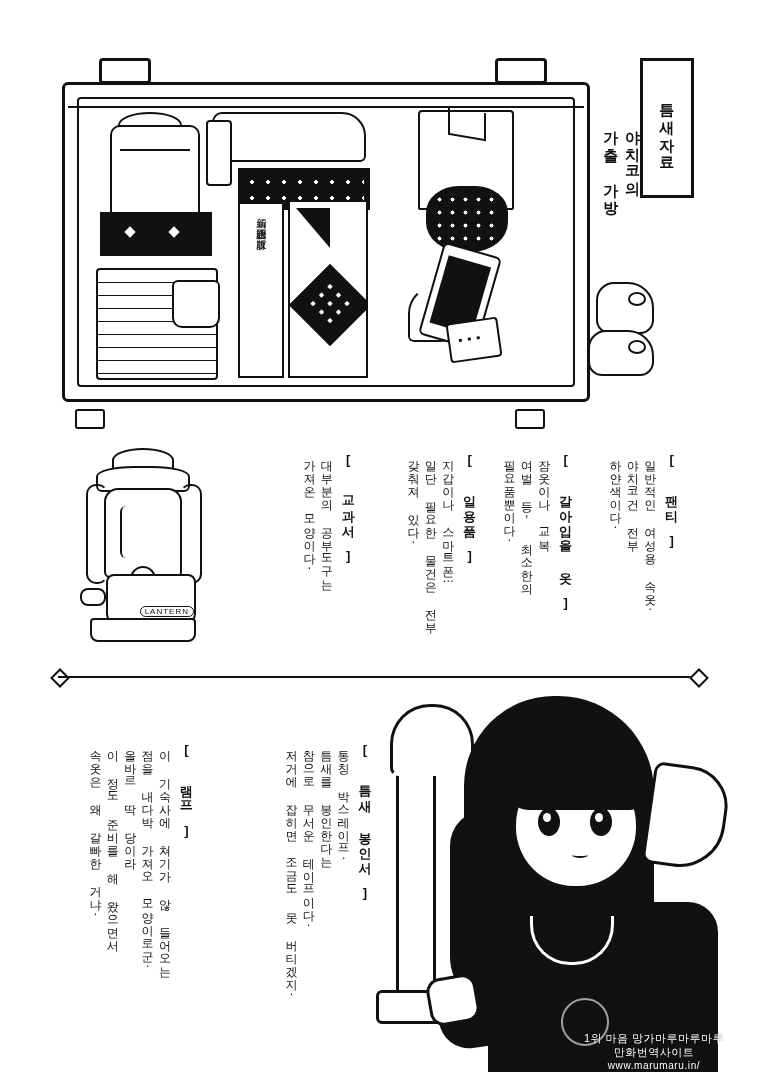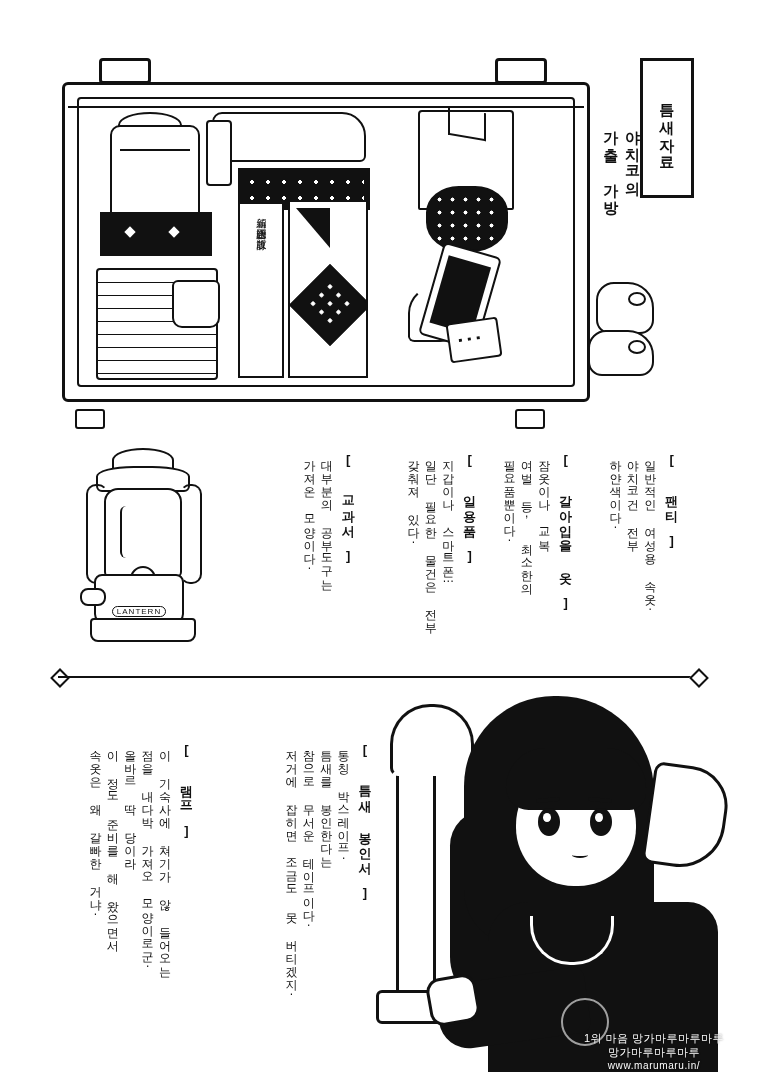--- a/index.html
+++ b/index.html
@@ -383,28 +383,28 @@
     top: 44px;
     width: 18px; height: 96px;
     border: 2px solid #111;
     border-radius: 10px;
     border-right-color: transparent;
   }
   .lan-arm-l { left: 8px; }
   .lan-arm-r { left: 102px; transform: scaleX(-1); }
   .lan-tank {
     position: absolute;
-    left: 16px; top: 134px;
+    left: 28px; top: 134px;
     width: 86px; height: 46px;
     border: 2px solid #111;
     border-radius: 8px 8px 10px 10px;
     background: #fff;
     display: flex;
     align-items: flex-end;
-    justify-content: center;
+    justify-content: flex-end;
   }
   .lan-brand {
     font-size: 8px;
     letter-spacing: 1px;
     border: 1.5px solid #111;
     border-radius: 8px;
     padding: 0 4px;
     margin-bottom: 5px;
     font-family: "Liberation Sans", sans-serif;
   }
@@ -794,17 +794,17 @@
     <div class="g-ribbon"></div>
     <div class="g-body"></div>
     <div class="g-collar"></div>
     <div class="g-arm"></div>
     <div class="g-hand"></div>
   </div>
 
   <div class="wm-circle"></div>
   <div class="watermark">
     <div>1위 마음 망가마루마루마루</div>
-    <div>망가마루마루마루</div>
+    <div>만화번역사이트</div>
     <div class="wm-url">www.marumaru.in/</div>
   </div>
 
 </div>
 
 </body></html>

